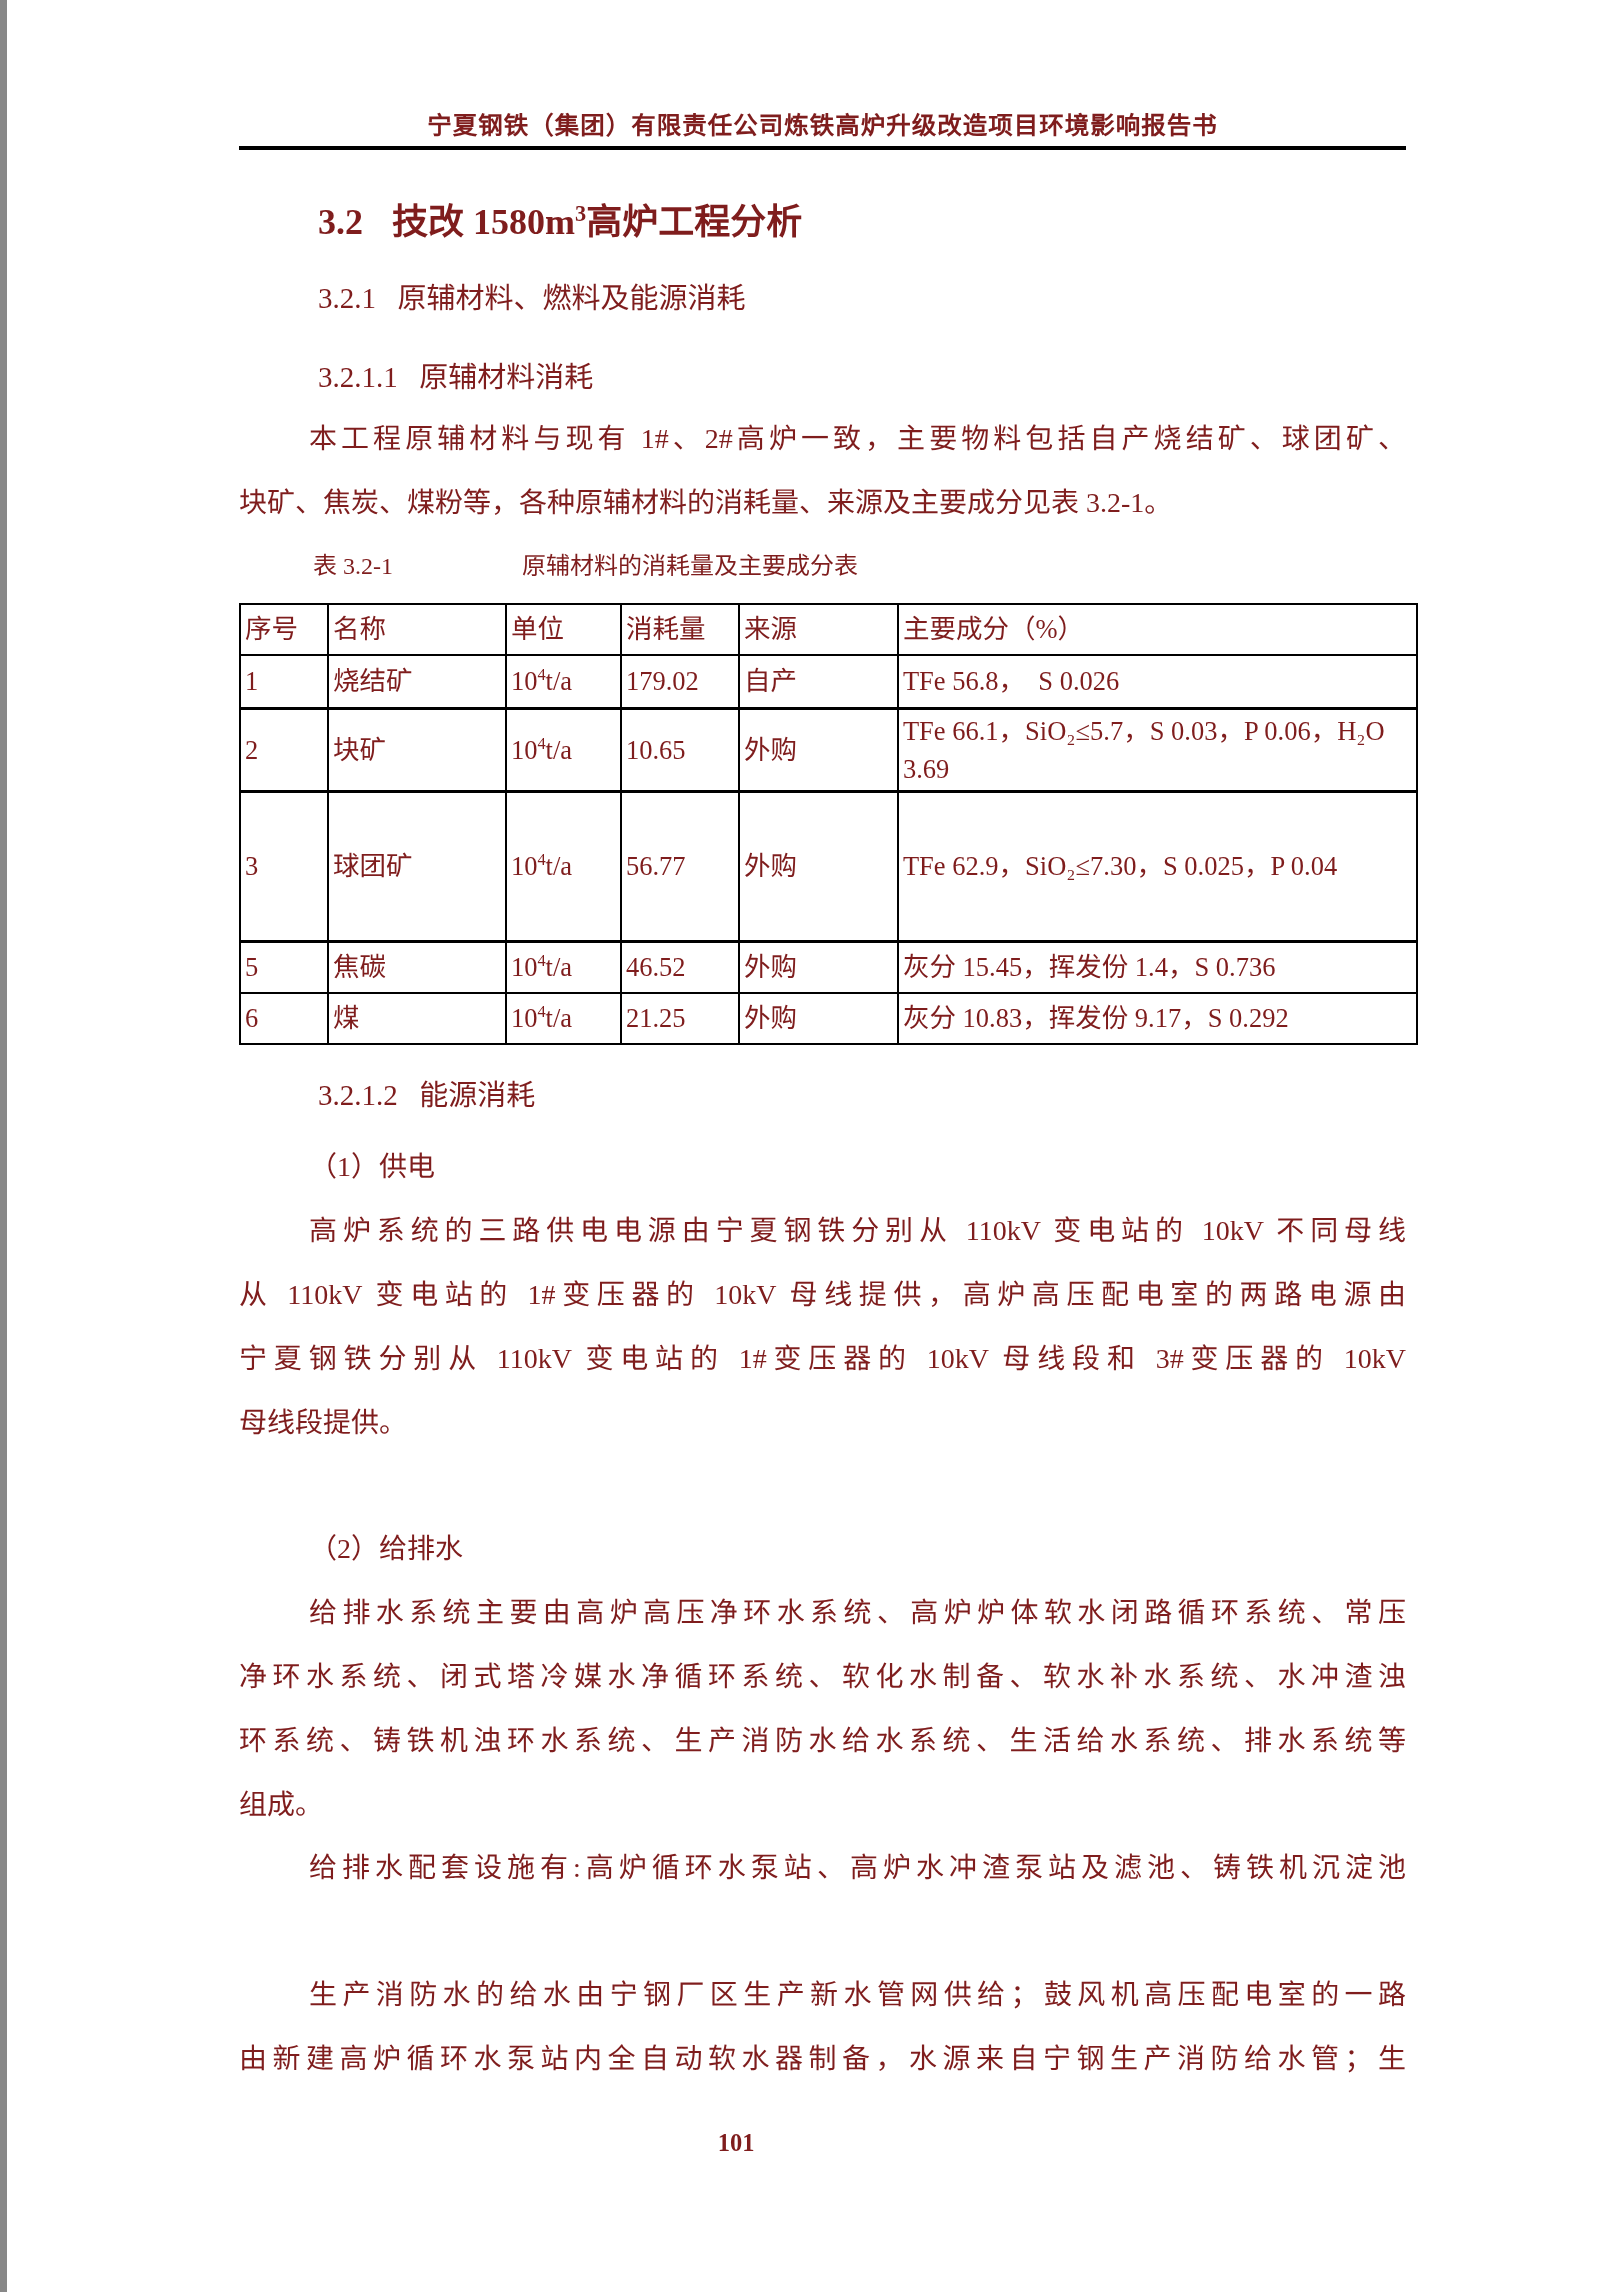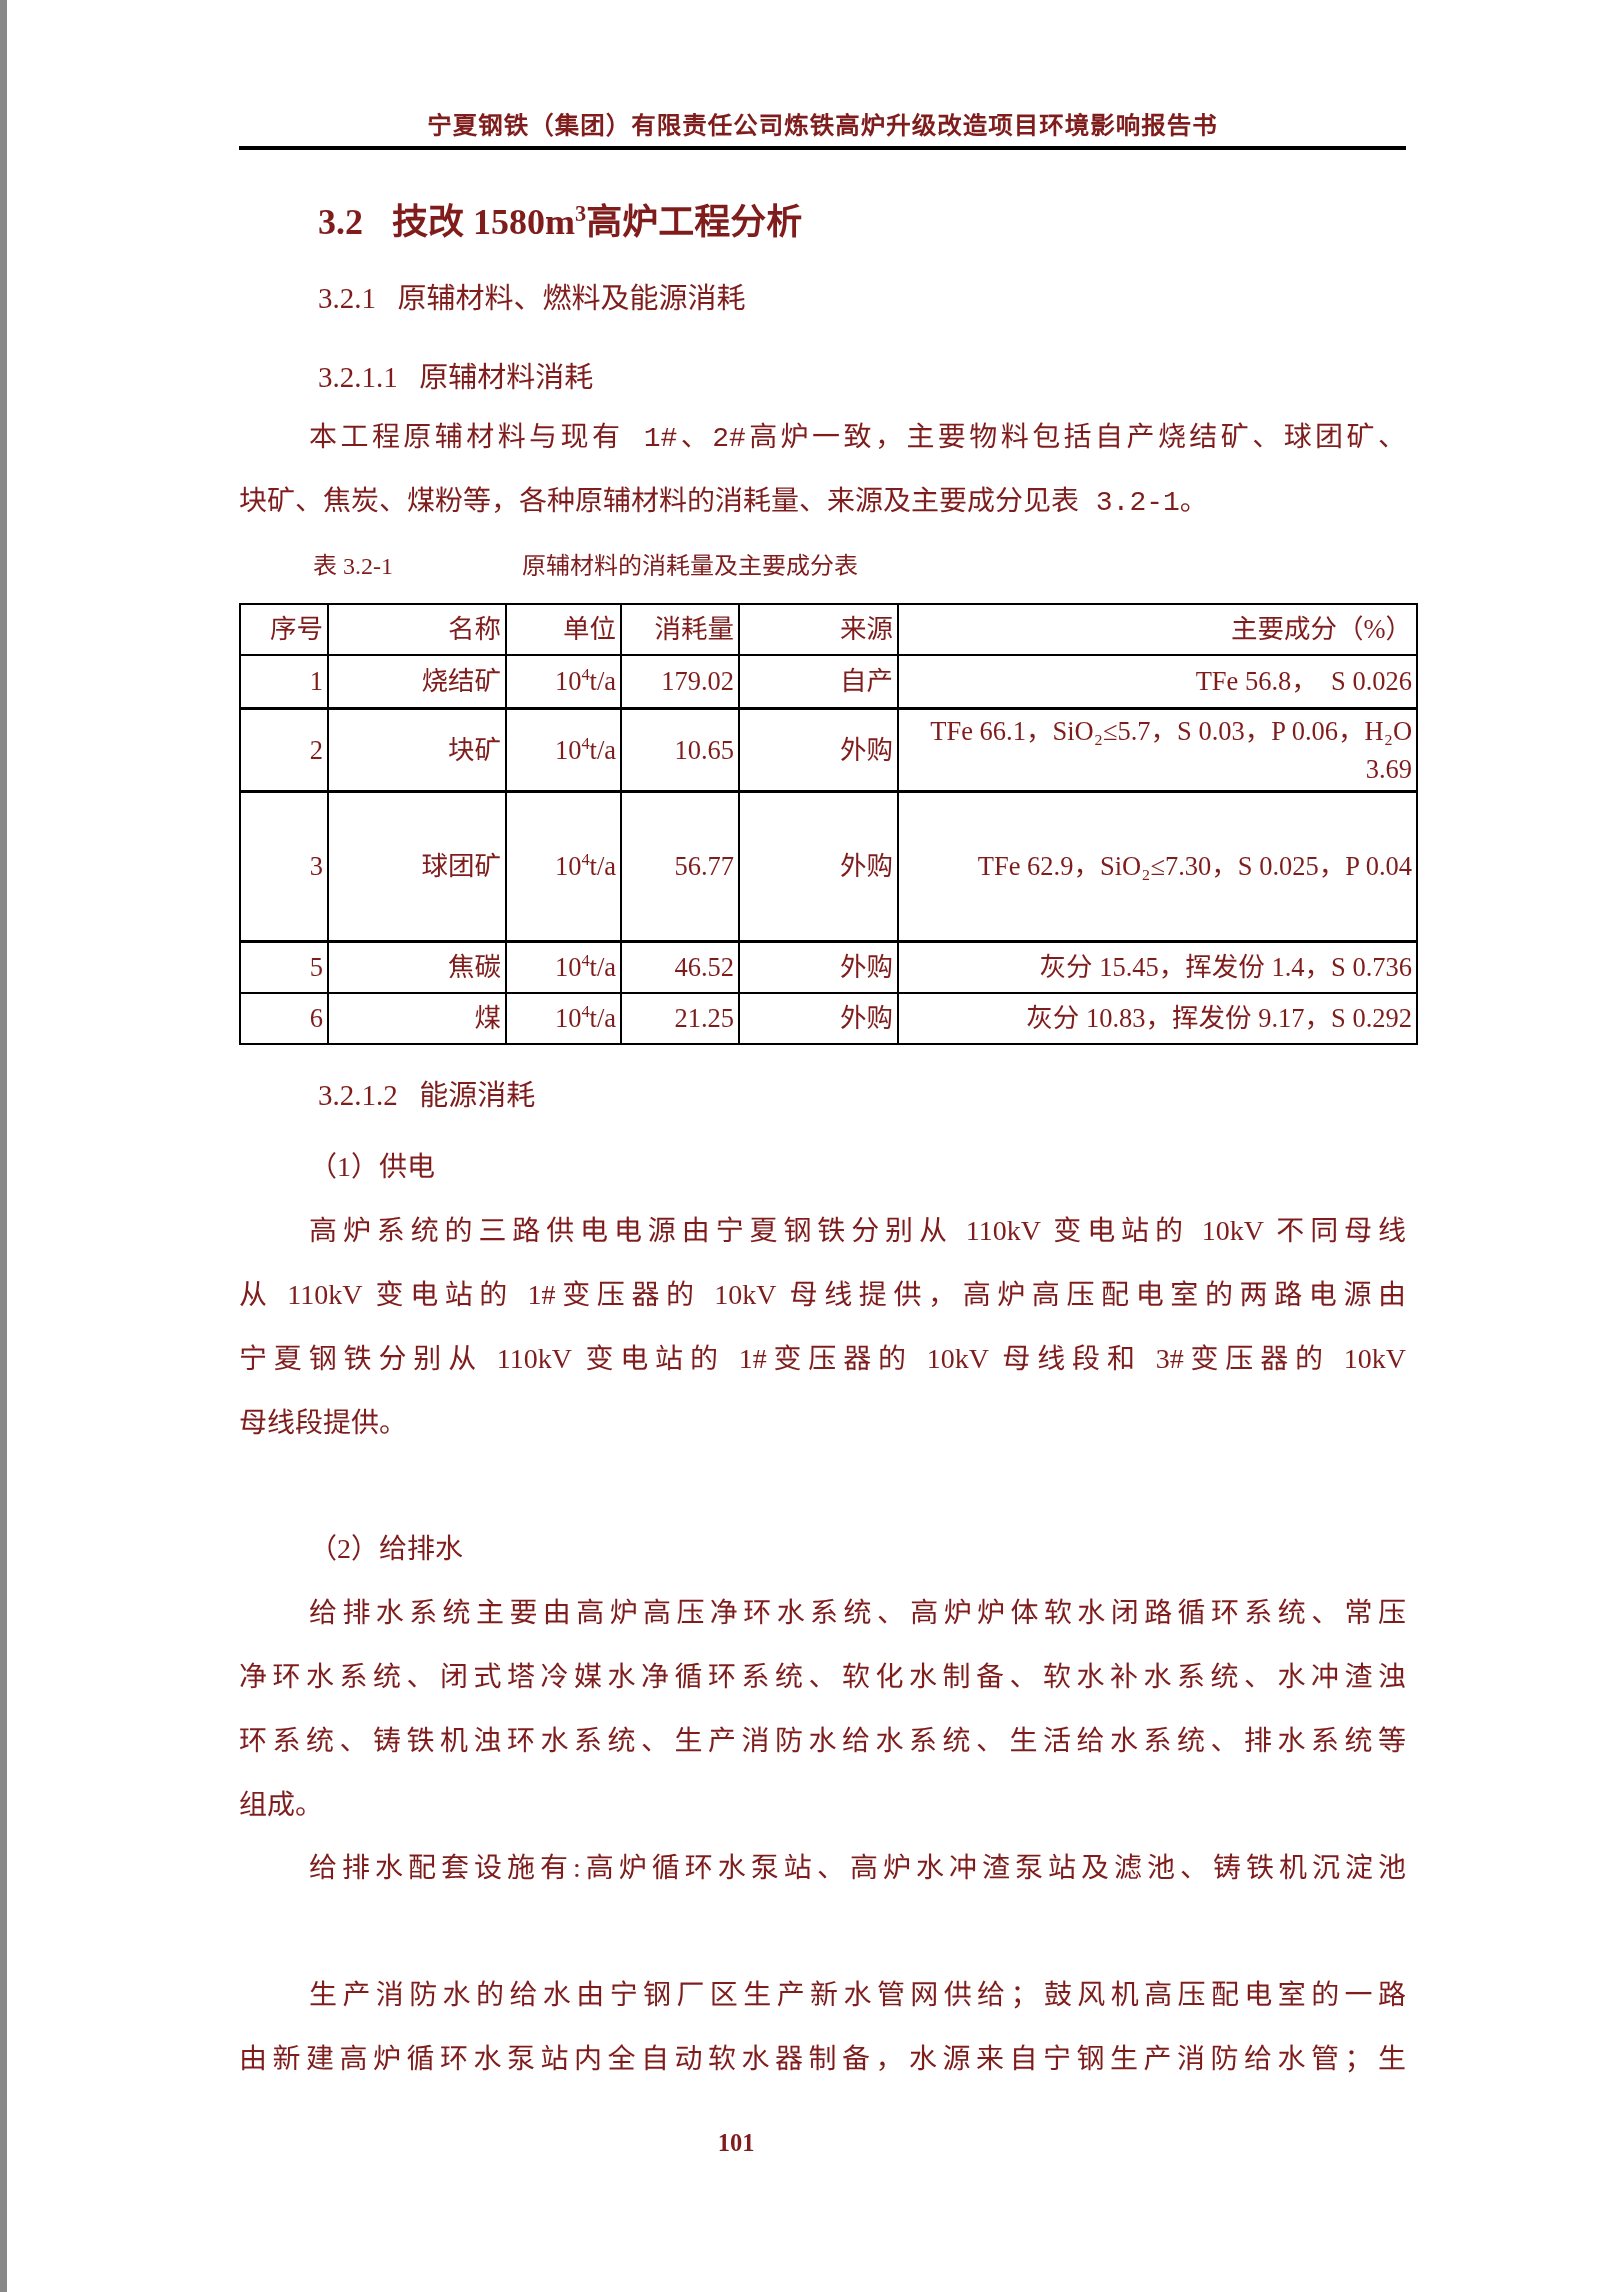--- a/index.html
+++ b/index.html
@@ -44,21 +44,21 @@
   
   table.materials{
     position:absolute;left:232px;top:603px;
     width:1179px;table-layout:fixed;
     border-collapse:collapse;
     border:2.9px solid #000;
     font-size:26.5px;
   }
   table.materials th,table.materials td{
     border:2px solid #000;
-    text-align:right;vertical-align:middle;
+    text-align:left;vertical-align:middle;
     padding:0 3.9px;font-weight:normal;line-height:1.45;
     overflow:hidden;
   }
   table.materials thead th{height:49px;}
   tr.r0 td{height:51px;border-bottom:3.9px solid #000;}
   tr.r1 td{height:80px;border-bottom:3.9px solid #000;}
   tr.r2 td{height:147px;border-bottom:3.9px solid #000;}
   tr.r3 td{height:49px;}
   tr.r4 td{height:49px;}
   td sup{font-size:0.62em;vertical-align:super;line-height:0;}
@@ -82,21 +82,21 @@
   </div>
 
   <div class="h-l2" style="top:274px;">
     <span class="h-num">3.2.1</span><span>原辅材料、燃料及能源消耗</span>
   </div>
 
   <div class="h-l2" style="top:353px;">
     <span class="h-num">3.2.1.1</span><span>原辅材料消耗</span>
   </div>
 
-  <div class="para" style="top:407px;font-family:Liberation Mono, monospace;">
+  <div class="para" style="top:407px;">
     <div class="para-line full indent">本工程原辅材料与现有 1#、2#高炉一致，主要物料包括自产烧结矿、球团矿、</div>
     <div class="para-line">块矿、焦炭、煤粉等，各种原辅材料的消耗量、来源及主要成分见表 3.2-1。</div>
   </div>
 
   <div class="caption">
     <span class="cap-label">表 3.2-1</span>
     <span class="cap-title">原辅材料的消耗量及主要成分表</span>
   </div>
 
   <table class="materials">

